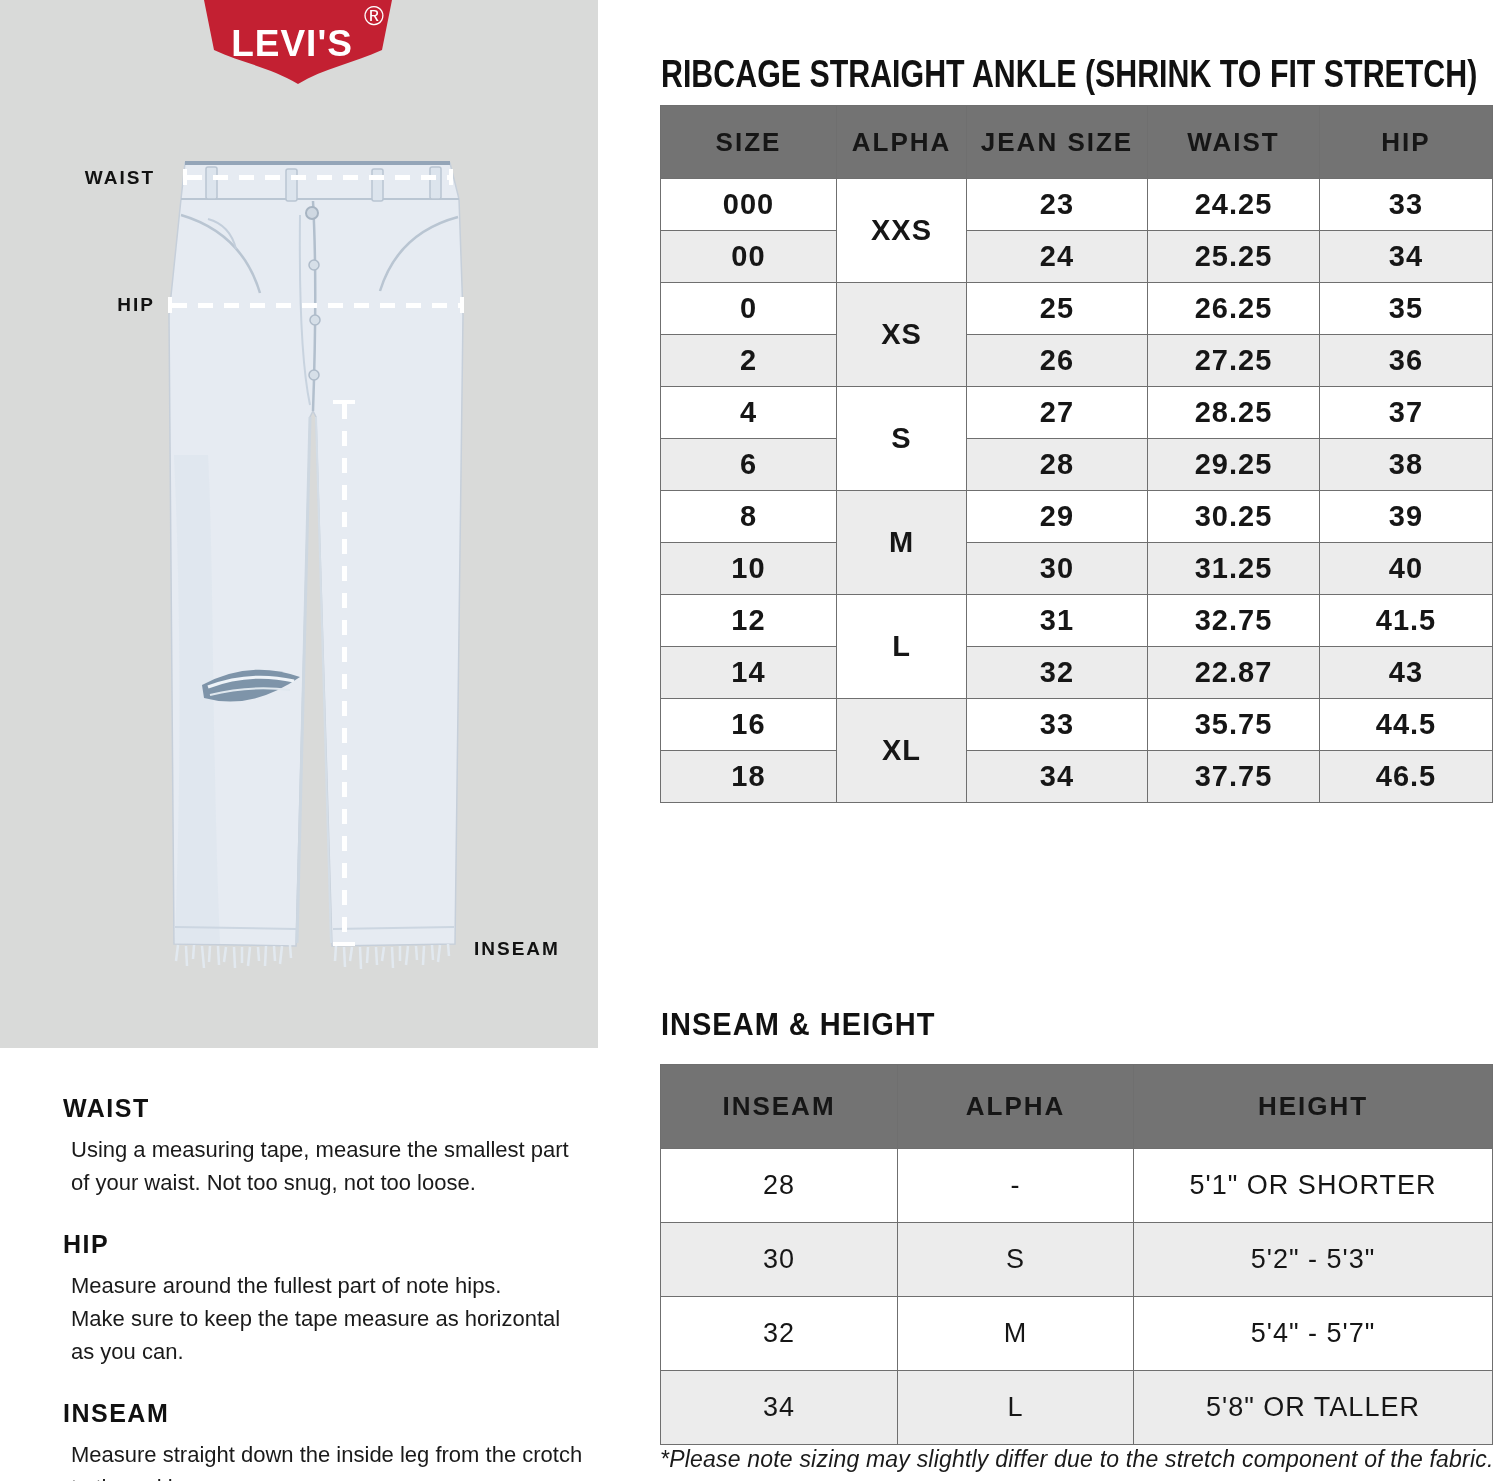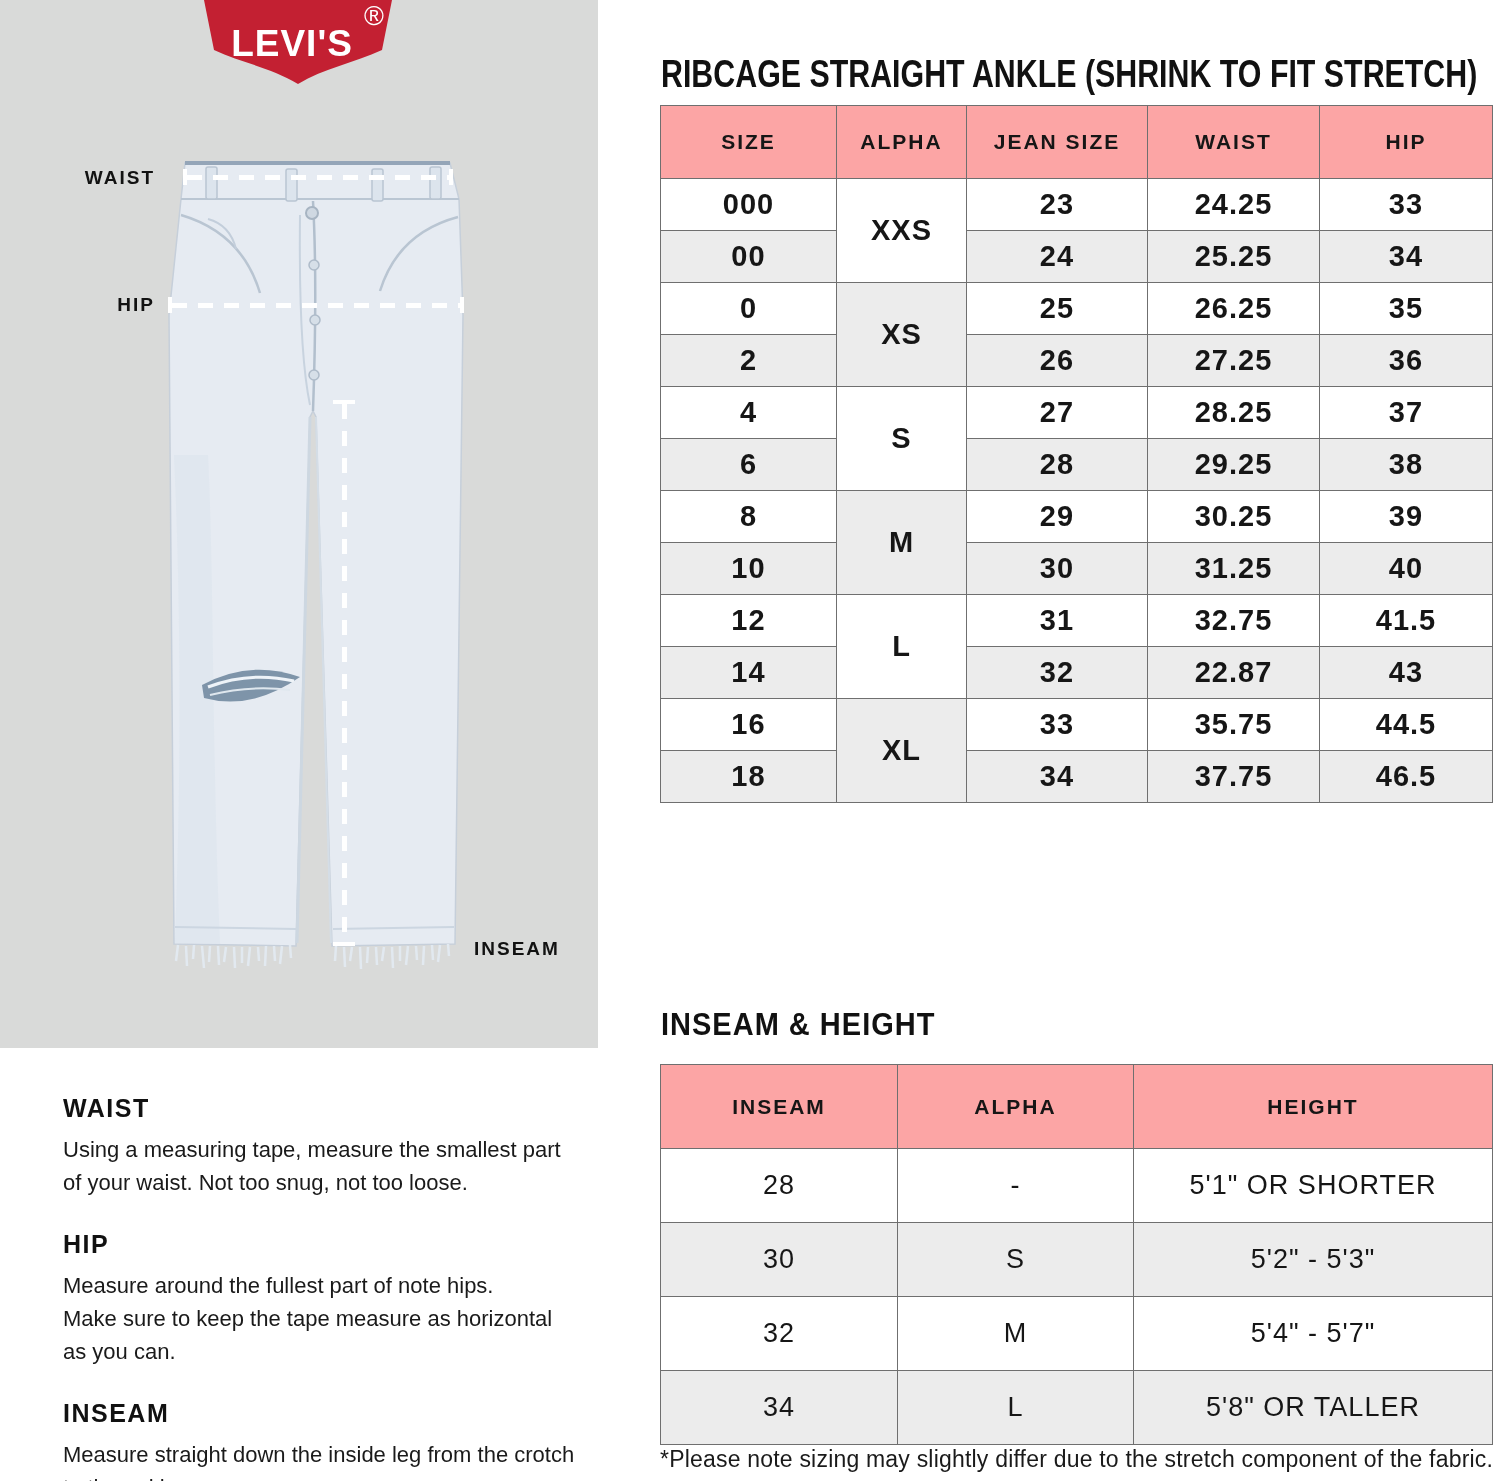--- a/index.html
+++ b/index.html
@@ -32,43 +32,43 @@
   }
   .dash-v > div{width:5px;height:100%;
     background:repeating-linear-gradient(180deg,#ffffff 0 15px,rgba(255,255,255,0) 15px 27px);}
   .inseam-line{left:333px;top:400px;height:546px;}
   
   .guide{position:absolute;left:63px;top:1094px;width:545px;}
   .guide h2{
     margin:31px 0 10px 0;font-size:25px;font-weight:800;letter-spacing:1.5px;color:#111;
   }
   .guide .sec:first-child h2{margin-top:0;}
-  .guide p{margin:0;font-size:22px;line-height:1.5;white-space:pre-line;color:#1a1a1a;}
+  .guide p{margin:8px;font-size:22px;line-height:1.5;white-space:pre-line;color:#1a1a1a;}
   
   .product-title{
     position:absolute;left:661px;top:52px;font-size:33px;font-weight:800;letter-spacing:0;
     transform:scale(0.92,1.15);transform-origin:left top;white-space:nowrap;color:#111;
   }
   table{border-collapse:collapse;table-layout:fixed;background:#ffffff;}
   th,td{border:1px solid #6f6f6f;text-align:center;vertical-align:middle;padding:0;}
-  th{background:#fca5a5;font-weight:700;font-size:21px;letter-spacing:2px;color:#161616;}
+  th{background:#737373;font-weight:700;font-size:26px;letter-spacing:2px;color:#161616;}
   td{font-size:29px;letter-spacing:1px;color:#161616;}
   td.stripe{background:#ececec;}
   .size-table{position:absolute;left:660px;top:105px;width:832px;}
   .size-table th{height:73px;}
   .size-table td{height:52px;font-weight:bold;}
   .section-heading{
     position:absolute;left:661px;top:1006px;font-size:29px;font-weight:800;letter-spacing:1px;
     transform:scaleY(1.1);transform-origin:left top;color:#111;
   }
   .inseam-table{position:absolute;left:660px;top:1064px;width:832px;}
   .inseam-table th{height:84px;}
   .inseam-table td{height:74px;font-size:27px;}
   .footnote{
-    position:absolute;left:660px;top:1446px;font-size:23px;
+    position:absolute;left:660px;top:1446px;font-style:italic;font-size:23px;
     letter-spacing:0.2px;color:#1a1a1a;
   }
 </style>
 </head>
 <body>
 
 <div class="canvas">
 
   <div class="left-panel">
 

